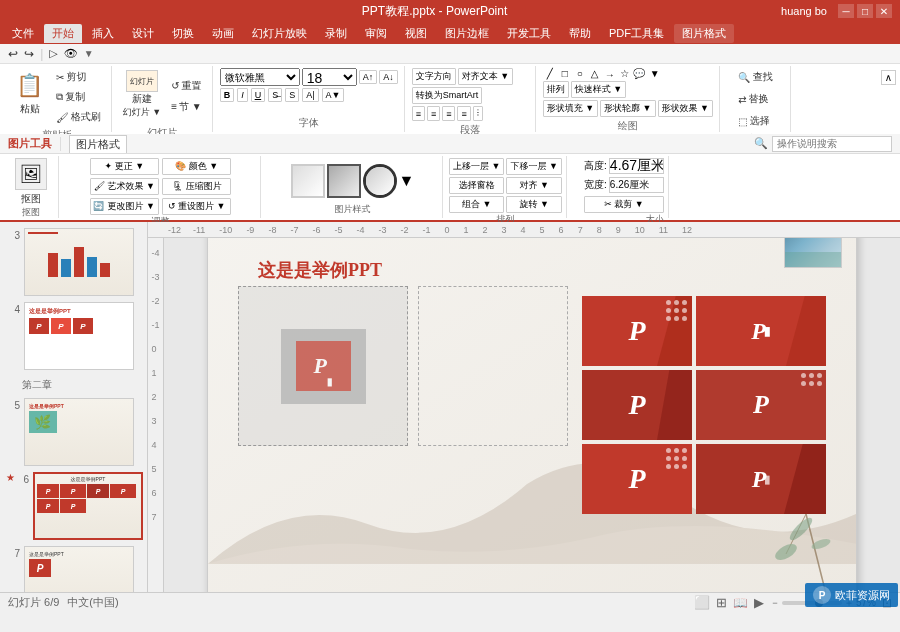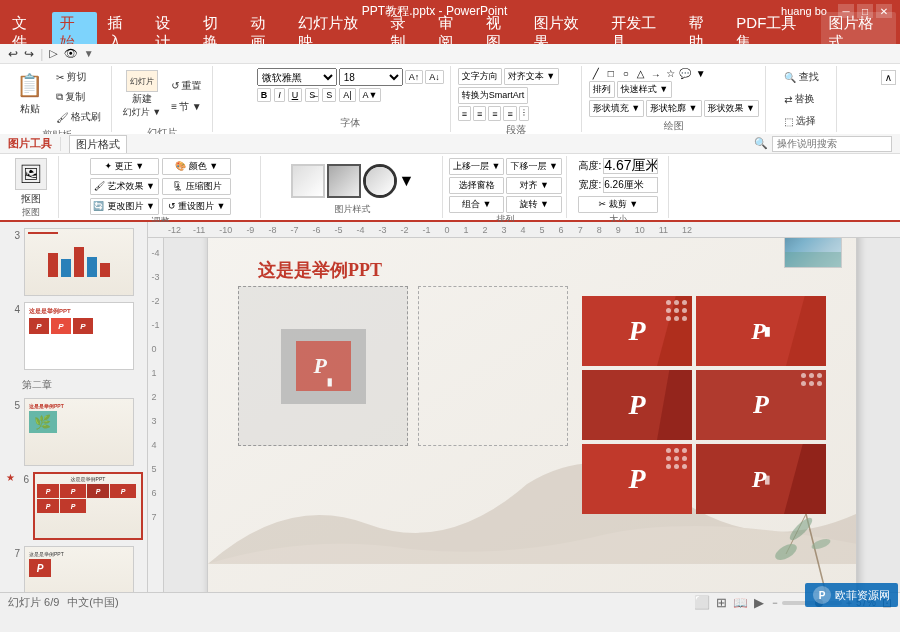--- a/index.html
+++ b/index.html
@@ -22,25 +22,25 @@
       height: 22px;
       background: #c0392b;
       display: flex;
       align-items: center;
       padding: 0 4px;
       gap: 2px;
     }
     .menu-item {
       padding: 2px 8px;
       color: white;
-      font-size: 15px;
+      font-size: 11px;
       cursor: pointer;
       border-radius: 2px;
     }
-    .menu-item.active-tab { background: #7dd3fc; color: #c0392b; border-radius: 2px 2px 0 0; }
+    .menu-item.active-tab { background: #e5e5e5; color: #c0392b; border-radius: 2px 2px 0 0; }
     #ribbon-content {
       flex: 1;
       display: flex;
       align-items: stretch;
       padding: 2px 4px;
       gap: 2px;
       overflow: hidden;
     }
     .ribbon-group {
       display: flex;
@@ -396,21 +396,21 @@
   <div class="menu-item">文件</div>
   <div class="menu-item active-tab">开始</div>
   <div class="menu-item">插入</div>
   <div class="menu-item">设计</div>
   <div class="menu-item">切换</div>
   <div class="menu-item">动画</div>
   <div class="menu-item">幻灯片放映</div>
   <div class="menu-item">录制</div>
   <div class="menu-item">审阅</div>
   <div class="menu-item">视图</div>
-  <div class="menu-item">图片效果</div>
+  <div class="menu-item">图片边框</div>
   <div class="menu-item">开发工具</div>
   <div class="menu-item">帮助</div>
   <div class="menu-item">PDF工具集</div>
   <div class="menu-item" style="background:rgba(255,255,255,0.15);border-radius:2px">图片格式</div>
 </div>
 
 <div style="position:relative;background:white;height:90px;">
 
   <div style="height:20px;background:#f5f5f5;display:flex;align-items:center;padding:0 8px;border-bottom:1px solid #e0e0e0;gap:6px;">
     <span style="font-size:12px;cursor:pointer;color:#333">↩</span>
@@ -463,27 +463,27 @@
           </div>
           <div class="ribbon-btn" style="flex-direction:row;gap:2px;font-size:10px;">
             <span>≡</span>
             <span>节 ▼</span>
           </div>
         </div>
       </div>
       <div class="ribbon-group-label">幻灯片</div>
     </div>
 
-    <div class="ribbon-group" style="min-width:160px;margin-left:37px;">
+    <div class="ribbon-group" style="min-width:160px;">
       <div style="display:flex;flex-direction:column;gap:2px;width:100%;">
         <div style="display:flex;gap:2px;align-items:center;">
           <select style="font-size:10px;height:18px;width:80px;">
             <option>微软雅黑</option>
           </select>
-          <select style="font-size:10px;height:18px;width:64px;">
+          <select style="font-size:14px;height:18px;width:55px;">
             <option>18</option>
           </select>
           <button class="sm-btn">A↑</button>
           <button class="sm-btn">A↓</button>
         </div>
         <div style="display:flex;gap:3px;align-items:center;">
           <button class="sm-btn" style="font-weight:bold;">B</button>
           <button class="sm-btn" style="font-style:italic;">I</button>
           <button class="sm-btn" style="text-decoration:underline;">U</button>
           <button class="sm-btn">S̶</button>
@@ -627,21 +627,21 @@
         <button class="sm-btn">下移一层 ▼</button>
         <button class="sm-btn">选择窗格</button>
         <button class="sm-btn">对齐 ▼</button>
         <button class="sm-btn">组合 ▼</button>
         <button class="sm-btn">旋转 ▼</button>
       </div>
     </div>
     <div class="grp-label">排列</div>
   </div>
 
-  <div class="img-ribbon-group" style="min-width:100px;">
+  <div class="img-ribbon-group" style="min-width:100px;align-items:flex-end;">
     <div style="display:flex;flex-direction:column;gap:3px;justify-content:center;height:100%;">
       <div style="display:flex;align-items:center;gap:2px;font-size:10px;">
         <span>高度:</span>
         <input style="width: 55px; height: 16px; font-size: 14px; border: 1px solid rgb(204, 204, 204);" value="4.67厘米">
       </div>
       <div style="display:flex;align-items:center;gap:2px;font-size:10px;">
         <span>宽度:</span>
         <input style="width: 55px; height: 16px; font-size: 10px; border: 1px solid rgb(204, 204, 204);" value="6.26厘米">
       </div>
       <button class="sm-btn">✂ 裁剪 ▼</button>

